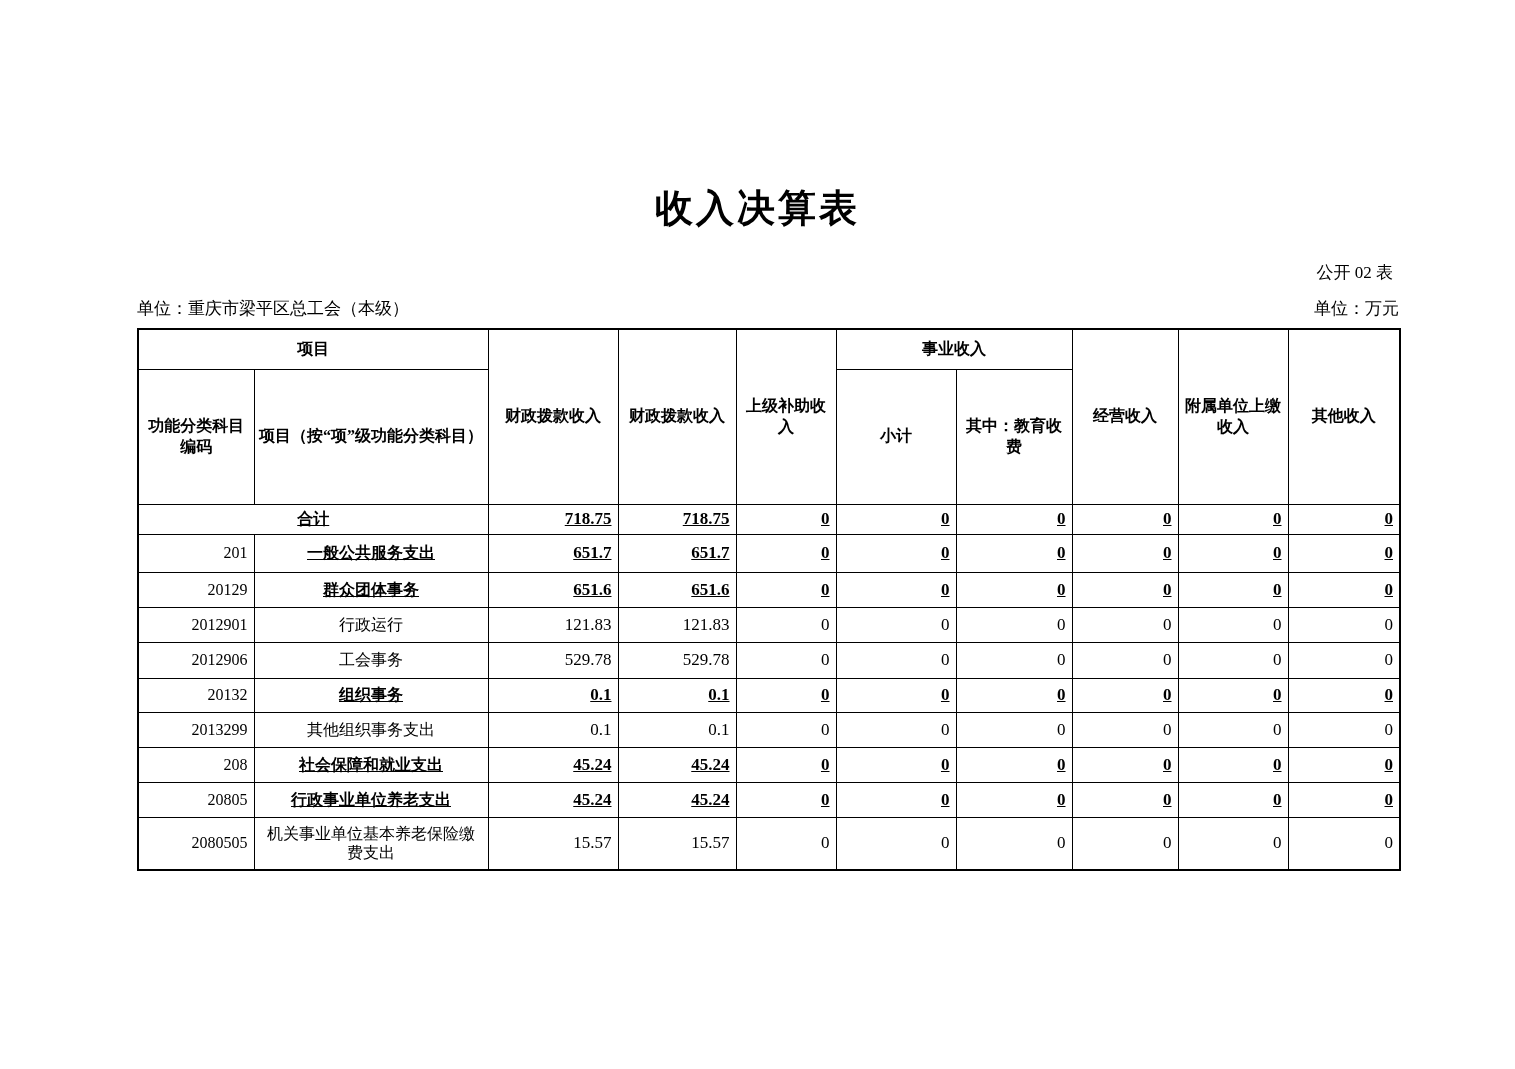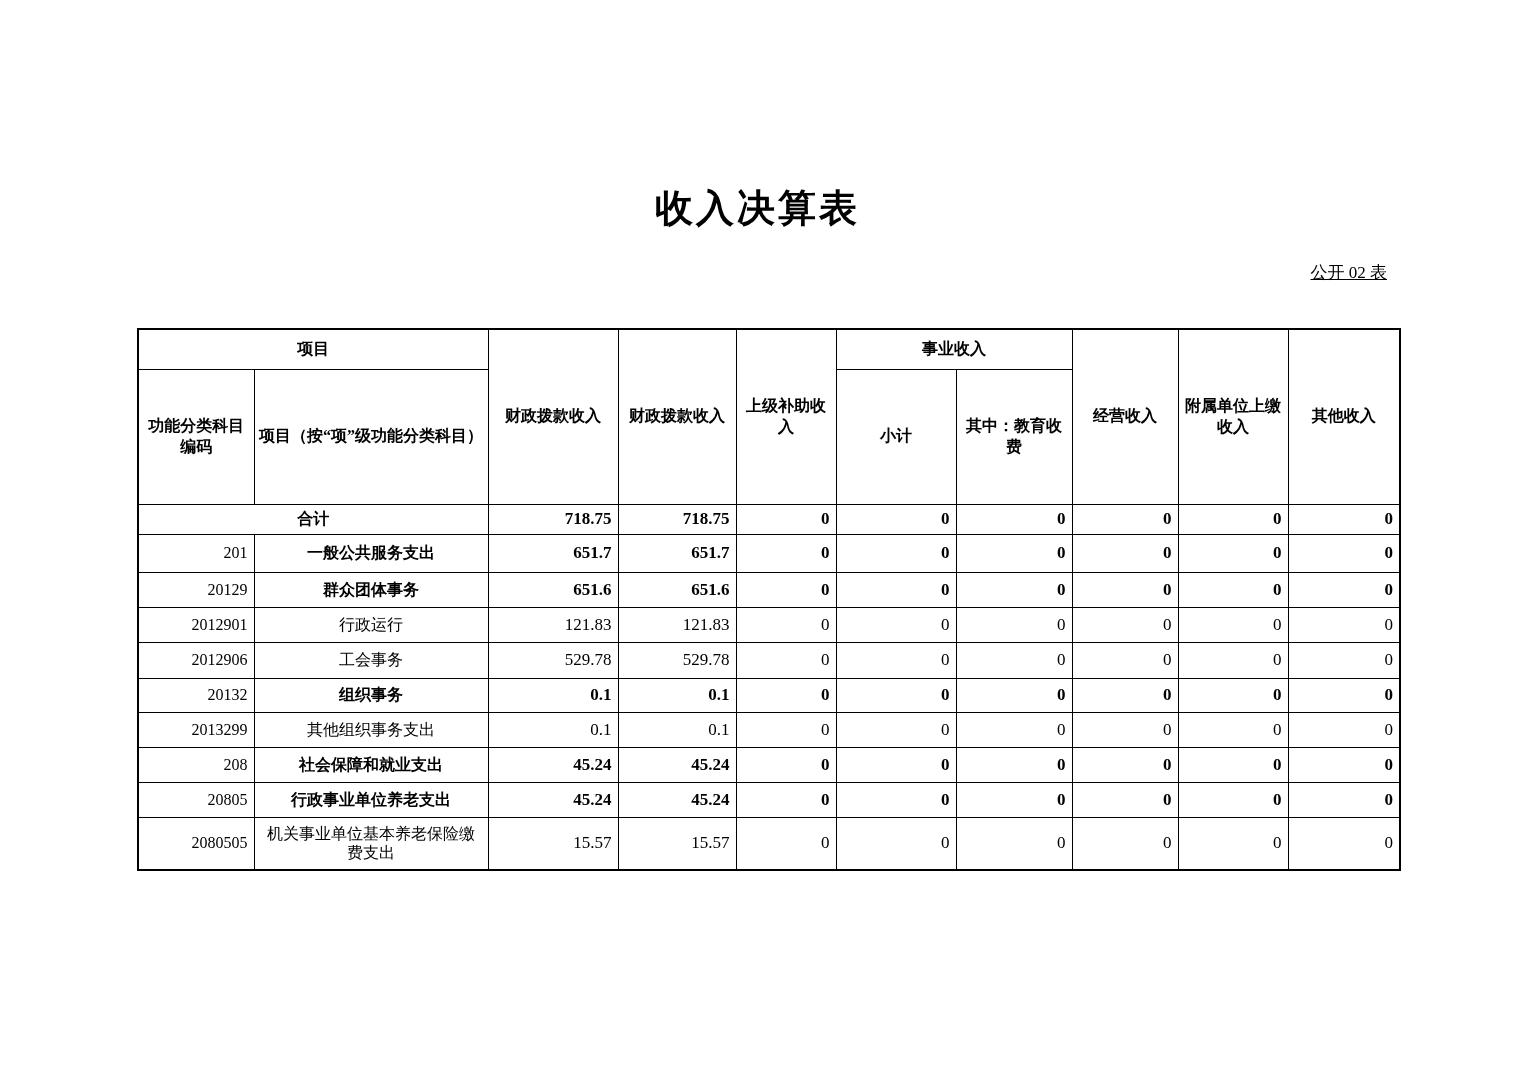--- a/index.html
+++ b/index.html
@@ -19,23 +19,22 @@
     left: 0;
     width: 100%;
     text-align: center;
     font-size: 38px;
     font-weight: bold;
     letter-spacing: 3px;
   }
   .table-label {
     position: absolute;
     top: 261px;
-    right: 128px;
+    right: 122px;
     font-size: 17px;
-    text-decoration: underline;
   }
   .unit-row {
     position: absolute;
     top: 297px;
     left: 137px;
     width: 1262px;
     display: flex;
     justify-content: space-between;
     font-size: 17px;
   }
@@ -76,41 +75,45 @@
   }
   td.name-center {
     font-size: 16px;
     text-align: center;
   }
   td.num {
     font-size: 17px;
     text-align: right;
     padding-right: 7px;
   }
-  tr.b td.name, tr.b td.name-center, tr.b td.num { font-weight: bold; }
+  tr.b td.name, tr.b td.name-center, tr.b td.num { font-weight: bold; text-decoration: underline; }
   .footer {
     position: absolute;
     top: 1021px;
     left: 0;
     width: 100%;
     text-align: center;
     font-size: 15px;
     letter-spacing: 1px;
     margin-top: 48px;
   }
 </style>
 </head>
 <body>
 
 <div class="page">
 
   <div class="doc-title">收入决算表</div>
 
   <div class="table-label">公开 02 表</div>
 
+  <div class="unit-row">
+    <span>单位：重庆市梁平区总工会（本级）</span>
+    <span>单位：万元</span>
+  </div>
 
   <table class="fin">
     <colgroup>
       <col style="width:116px">
         <col style="width:234px">
         <col style="width:130px">
       <col style="width:118px">
         <col style="width:100px">
         <col style="width:120px">
       <col style="width:116px">

